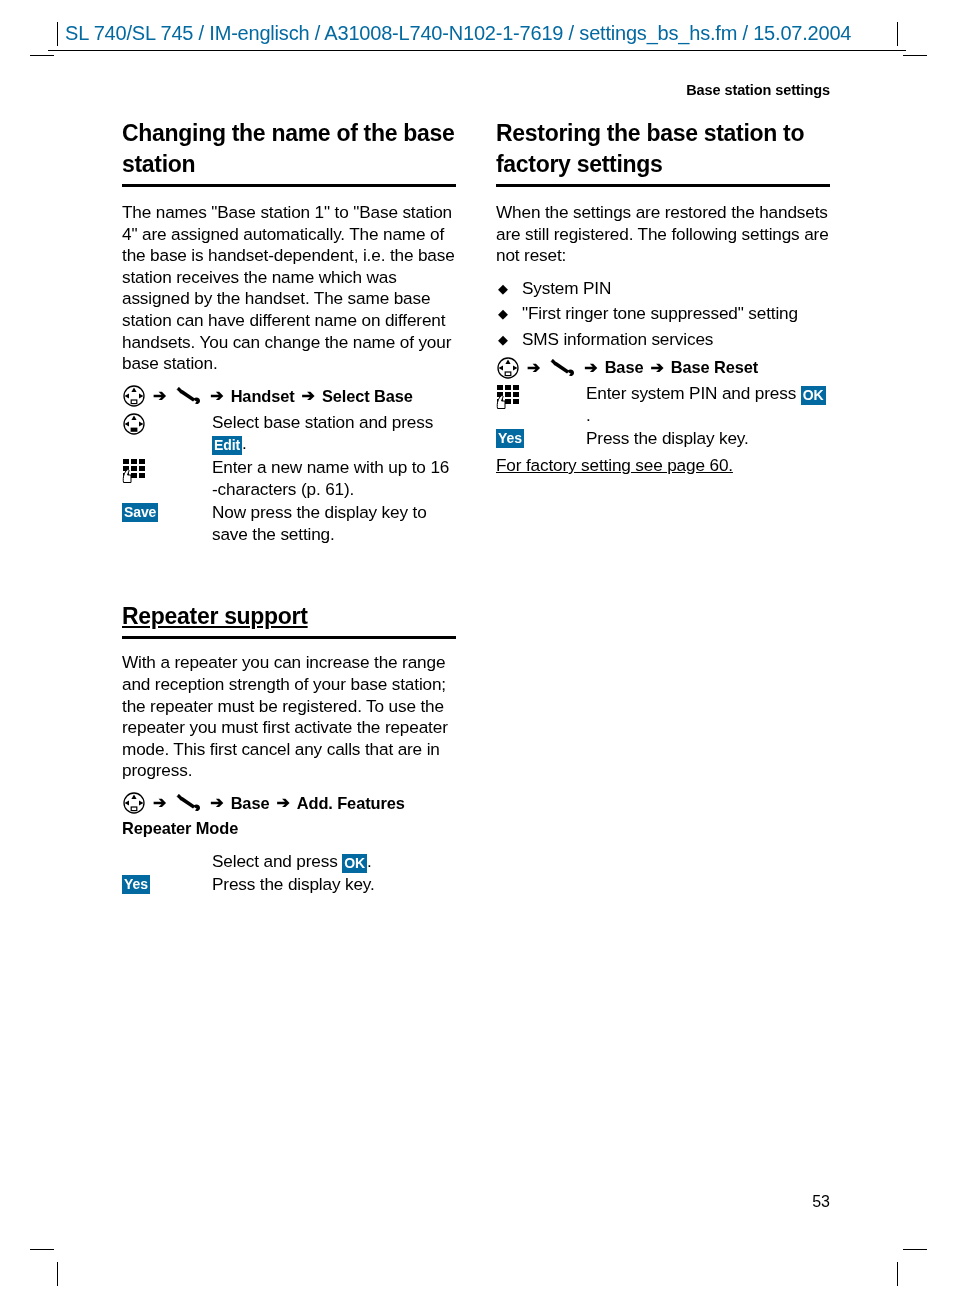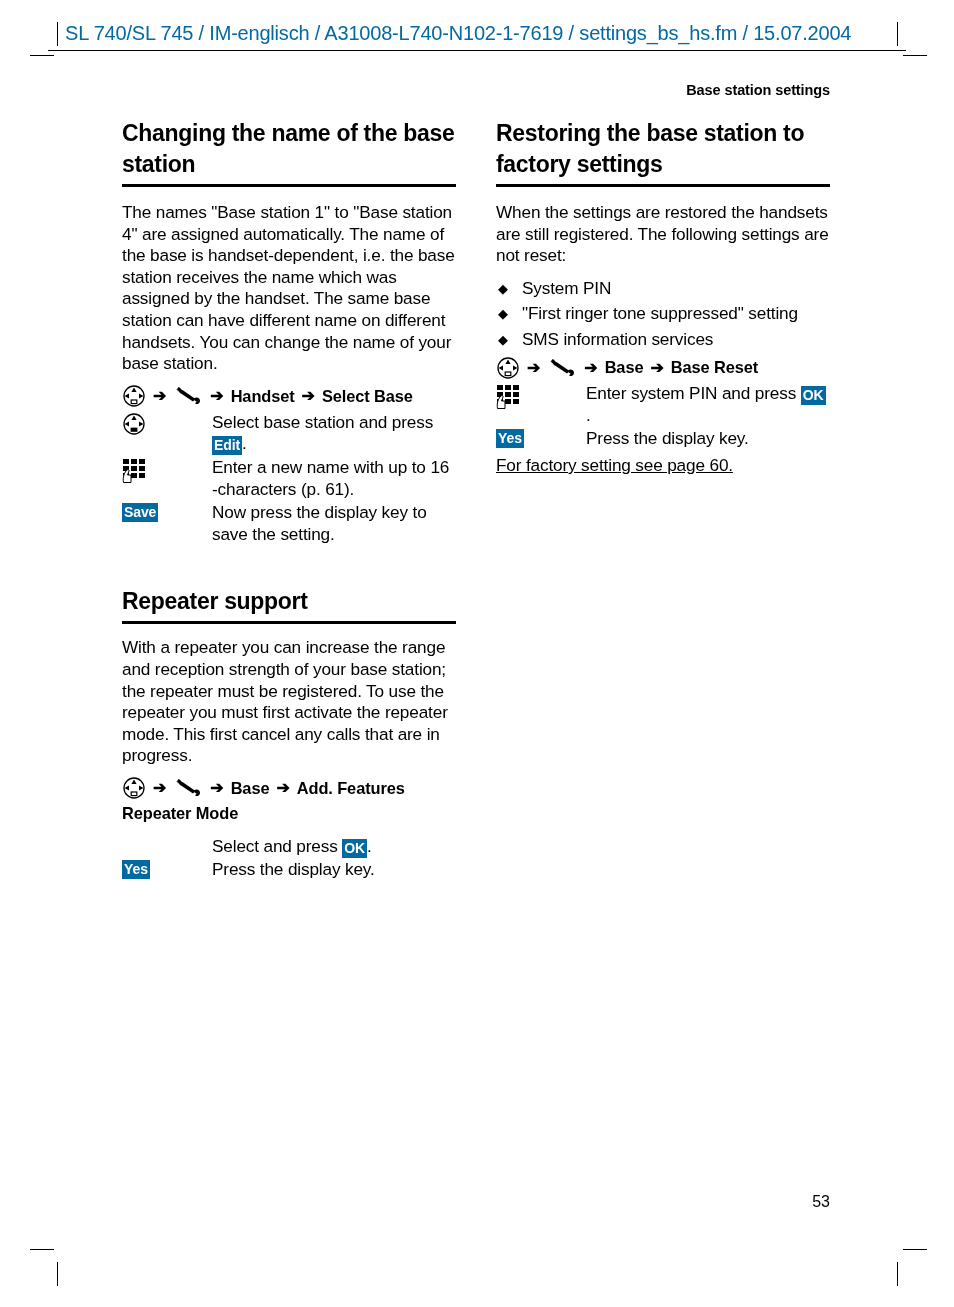--- a/index.html
+++ b/index.html
@@ -274,21 +274,21 @@
     <div class="step-desc">Enter a new name with up to 16 -characters (p. 61).</div>
   </div>
 
   <div class="step-row">
     <div class="step-key">
       <span class="dispkey">Save</span>
     </div>
     <div class="step-desc">Now press the display key to save the setting.</div>
   </div>
 
-  <h2 class="section" style="margin-top:41px;">Repeater support</h2>
+  <h2 class="section" style="margin-top:56px;text-decoration:underline;">Repeater support</h2>
   <div class="rule tight"></div>
 
   <p class="body last">With a repeater you can increase the range and reception strength of your base station; the repeater must be registered. To use the repeater you must first activate the repeater mode. This first cancel any calls that are in progress.</p>
 
   <div class="menu-path">
     <span class="icon icon-nav">
       <svg viewBox="0 0 24 22" width="24" height="22" aria-hidden="true">
         <circle cx="12" cy="11" r="10" fill="none" stroke="#000" stroke-width="1.3"></circle>
         <polygon points="12,2.5 14.6,7 9.4,7" fill="#000"></polygon>
         <polygon points="21.5,11 17,13.6 17,8.4" fill="#000"></polygon>

